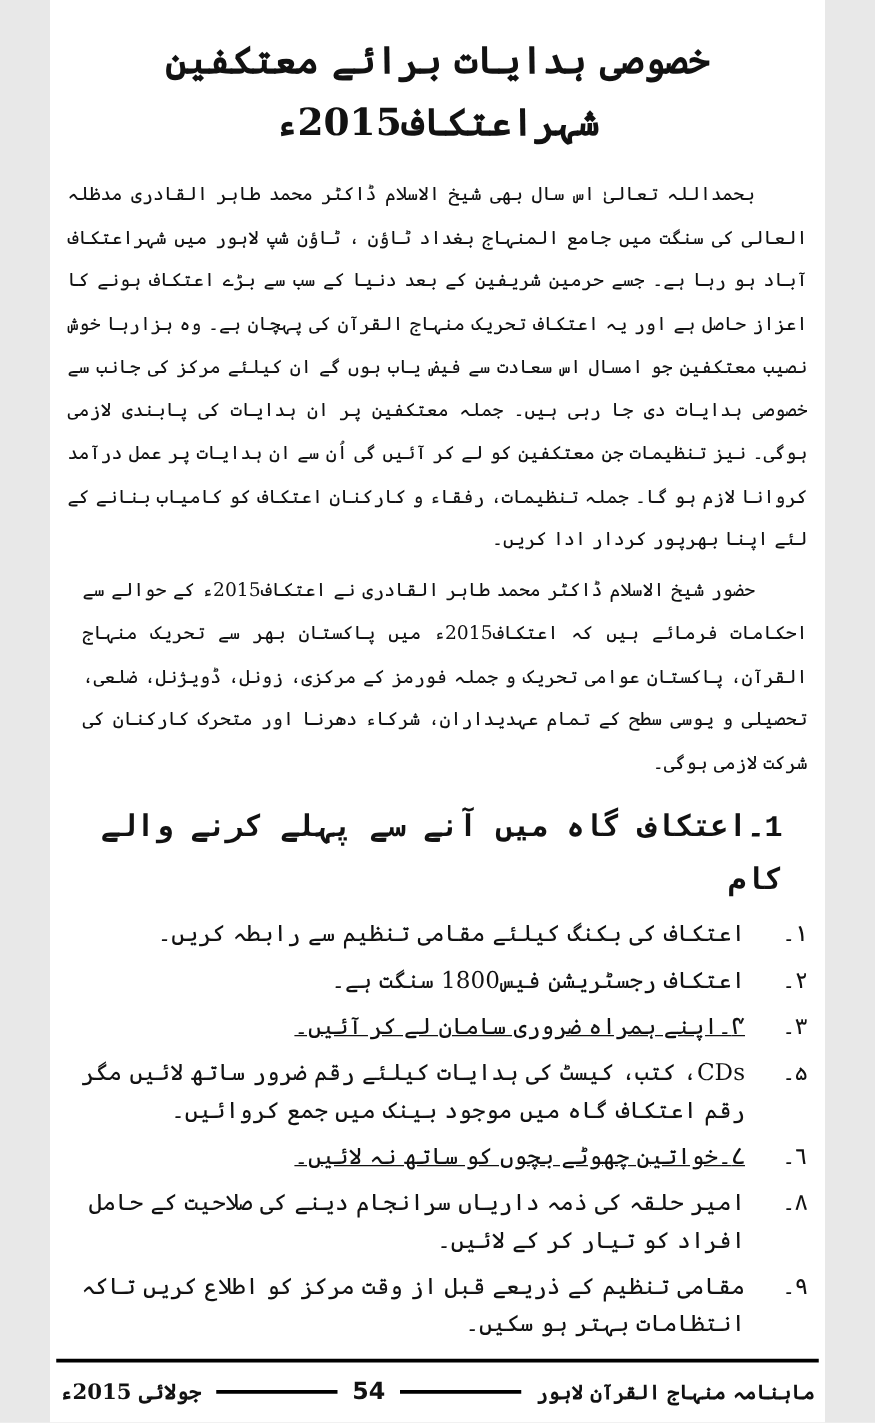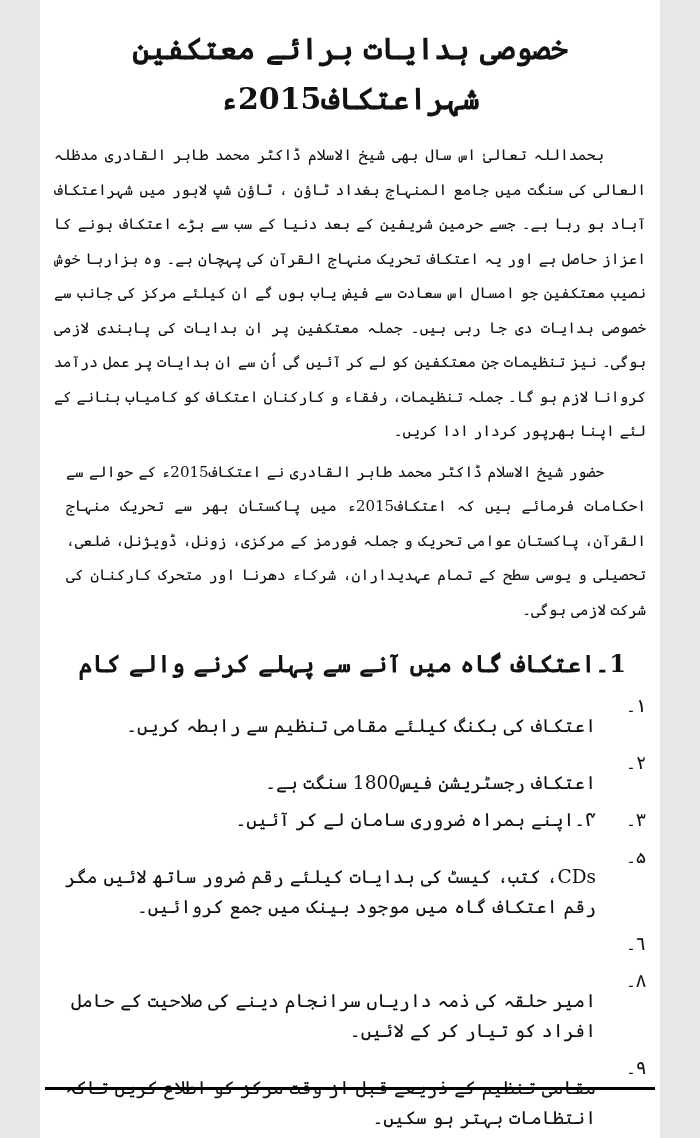--- a/index.html
+++ b/index.html
@@ -14,28 +14,28 @@
     line-height:50px;letter-spacing:0;
   }
   .para{
     font-size:15px;line-height:34.5px;text-align:justify;
     text-indent:42px;margin:0;
   }
   .para.first{margin-top:14px;}
   .para.second{margin-top:6px;margin-left:12px;}
   .sec-heading{
     font-size:24px;font-weight:bold;text-align:right;
-    padding-left:0;padding-right:20px;margin-top:16px;line-height:42px;
+    padding-left:0;padding-right:20px;margin-top:16px;line-height:42px;font-family:Liberation Mono, monospace;
   }
   .list{margin-top:6px;}
   .row{display:flex;font-size:18.5px;line-height:30px;margin-bottom:7px;}
   .num{flex:0 0 50px;font-size:17px;}
   .txt{flex:1;display:flex;justify-content:space-between;gap:10px;}
-  .txt .main{text-align:right;margin-top:20px;}
-  .txt .extra{text-align:left;white-space:nowrap;}
+  .txt .main{text-align:right;}
+  .txt .extra{text-align:left;white-space:nowrap;text-decoration:underline;}
   .txt .extra:empty{display:none;}
   .footer-rule{
     position:absolute;left:5px;right:5px;bottom:48px;
     border-top:3px solid #000;
   }
   .footer{
     position:absolute;left:8px;right:8px;bottom:8px;height:34px;
     display:flex;align-items:center;gap:12px;direction:ltr;
   }
   .footer .date{font-weight:bold;font-size:17px;white-space:nowrap;direction:rtl;}
@@ -78,33 +78,41 @@
     </div>
     <div class="row">
       <span class="num">۵۔</span>
       <span class="txt">
           <span class="main">CDs، کتب، کیسٹ کی ہدایات کیلئے رقم ضرور ساتھ لائیں مگر رقم اعتکاف گاہ میں موجود بینک میں جمع کروائیں۔</span>
         </span>
     </div>
     <div class="row">
       <span class="num">۶۔</span>
       <span class="txt">
+          <span class="extra">۷۔خواتین چھوٹے بچوں کو ساتھ نہ لائیں۔</span>
         </span>
     </div>
     <div class="row">
       <span class="num">۸۔</span>
       <span class="txt">
           <span class="main">امیر حلقہ کی ذمہ داریاں سرانجام دینے کی صلاحیت کے حامل افراد کو تیار کر کے لائیں۔</span>
         </span>
     </div>
     <div class="row">
       <span class="num">۹۔</span>
       <span class="txt">
           <span class="main">مقامی تنظیم کے ذریعے قبل از وقت مرکز کو اطلاع کریں تاکہ انتظامات بہتر ہو سکیں۔</span>
         </span>
     </div>
 
   </div>
 
   <div class="footer-rule"></div>
 
+  <div class="footer">
+    <span class="date">جولائی 2015ء</span>
+    <span class="divider"></span>
+    <span class="pagenum">54</span>
+    <span class="divider"></span>
+    <span class="magazine">ماہنامہ منہاج القرآن لاہور</span>
+  </div>
 
 </div>
 
 </body></html>

